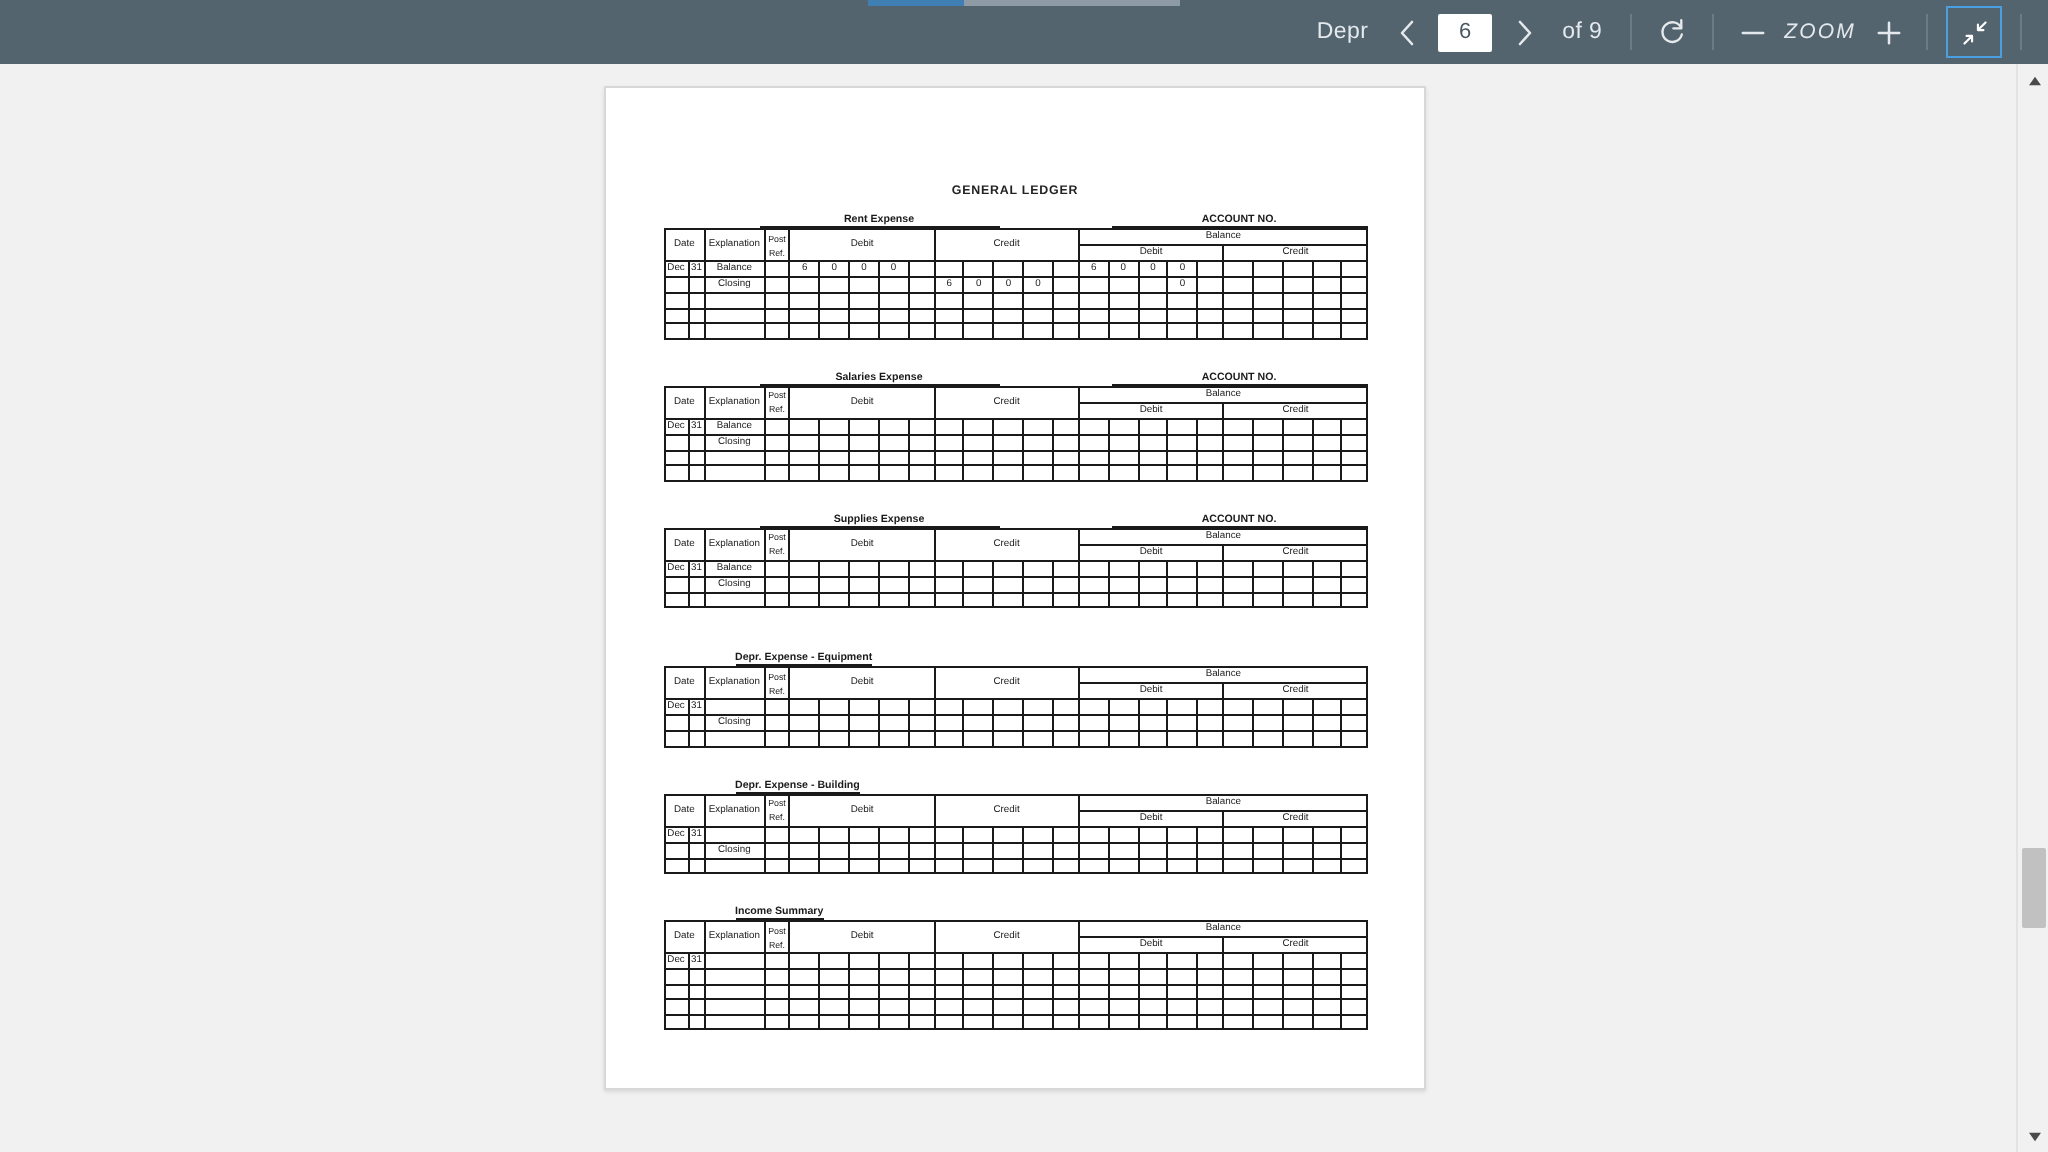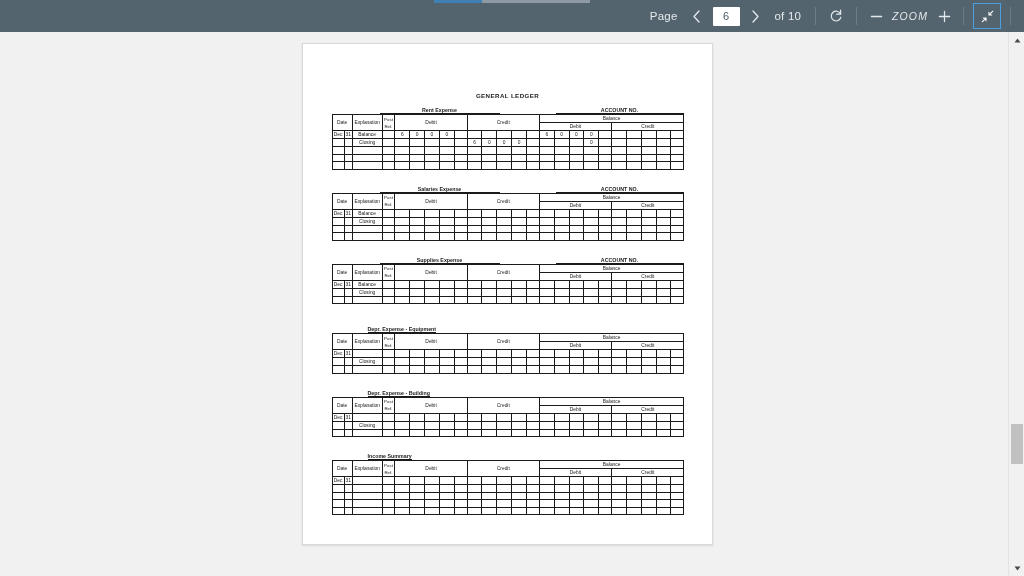--- a/index.html
+++ b/index.html
@@ -136,37 +136,37 @@
 <body>
 
 <div class="progress-wrap">
   <div class="progress-track"></div>
   <div class="progress-fill"></div>
 </div>
 
 <div class="toolbar">
 
   <div class="tb-group">
-    <span class="tb-label">Page</span>
+    <span class="tb-label">Depr</span>
 
     <div class="tb-btn">
       <svg width="9" height="13" viewBox="0 0 9 13">
         <path d="M7 1 L2 6.5 L7 12" fill="none" stroke="#e4e9ed" stroke-width="1.3" stroke-linecap="round" stroke-linejoin="round"></path>
       </svg>
     </div>
 
     <input class="page-input" readonly="" value="6" style="">
 
     <div class="tb-btn">
       <svg width="9" height="13" viewBox="0 0 9 13">
         <path d="M2 1 L7 6.5 L2 12" fill="none" stroke="#e4e9ed" stroke-width="1.3" stroke-linecap="round" stroke-linejoin="round"></path>
       </svg>
     </div>
 
-    <span class="tb-label">of 10</span>
+    <span class="tb-label">of 9</span>
   </div>
 
   <div class="tb-sep"></div>
 
   <div class="tb-btn" style="width:26px;">
     <svg width="14" height="14" viewBox="0 0 16 16">
       <path d="M13.2 5.6 A5.6 5.6 0 1 0 13.6 9.4" fill="none" stroke="#e4e9ed" stroke-width="1.35" stroke-linecap="round"></path>
       <path d="M13.3 1.3 L13.3 5.9 L8.8 5.9" fill="none" stroke="#e4e9ed" stroke-width="1.35" stroke-linecap="round" stroke-linejoin="round"></path>
     </svg>
   </div>

